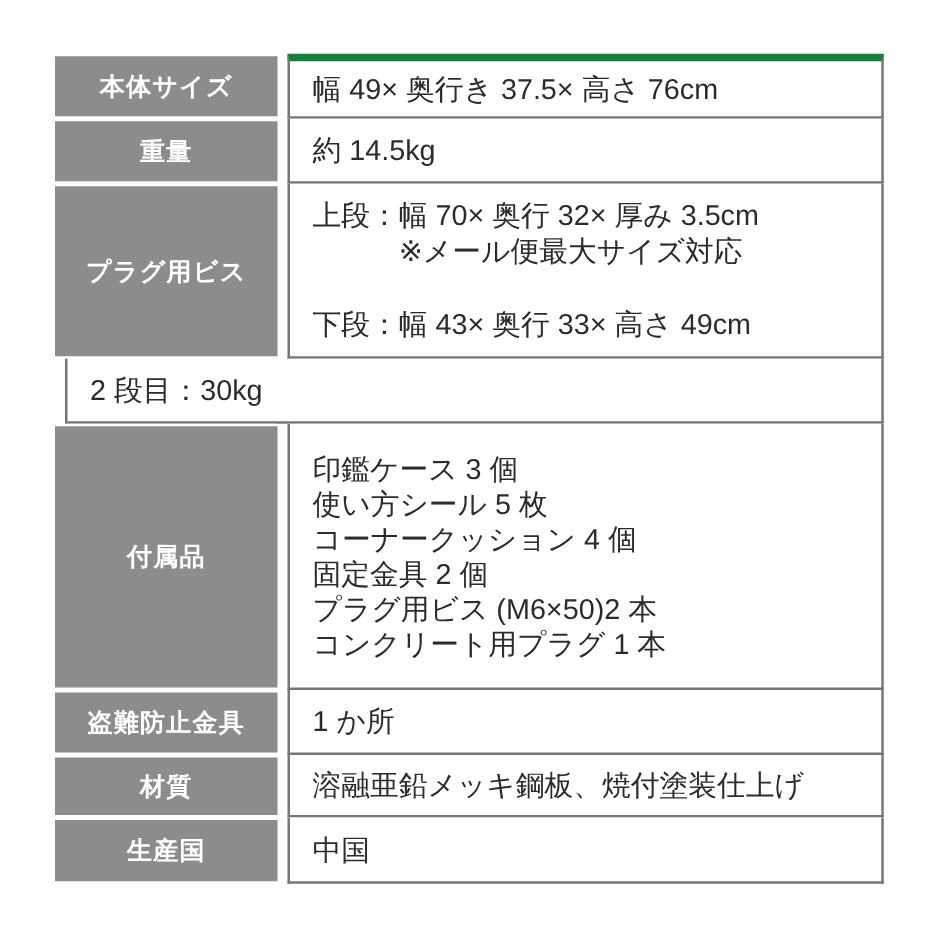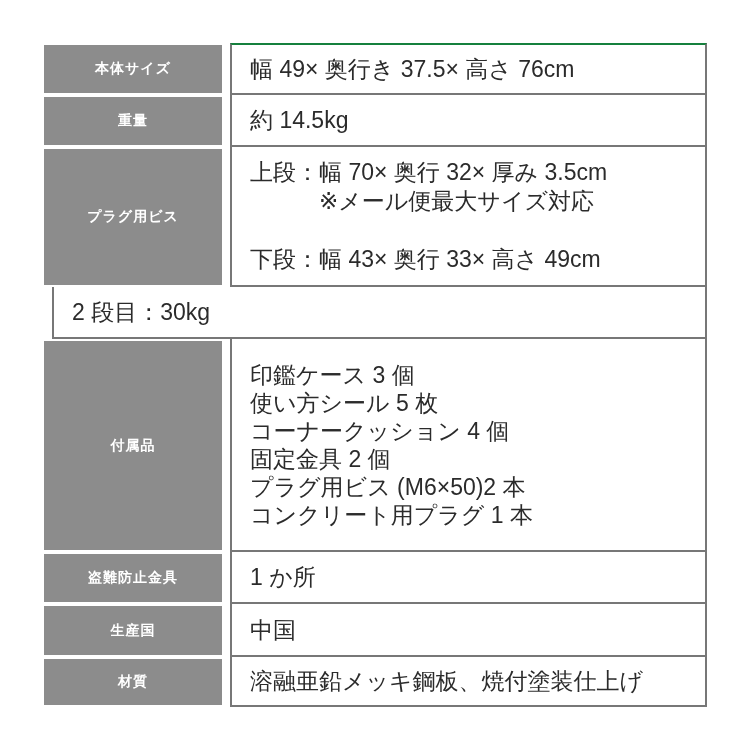--- a/index.html
+++ b/index.html
@@ -40,21 +40,21 @@
     width: 178px;
     flex: none;
     box-sizing: border-box;
     padding: 2px 0;
     background: #ffffff;
   }
   .label-cell {
     height: 100%;
     background: #8c8c8c;
     color: #ffffff;
-    font-size: 14px;
+    font-size: 20px;
     font-weight: bold;
     display: flex;
     align-items: center;
     justify-content: center;
     letter-spacing: 1px;
   }
   
   .value-cell {
     flex: 1;
     margin-left: 8px;
@@ -64,21 +64,21 @@
     border-right: 2px solid #777777;
     border-bottom: 2px solid #777777;
     color: #2b2b2b;
     font-size: 23px;
     display: flex;
     flex-direction: column;
     justify-content: center;
     padding: 4px 16px 4px 18px;
   }
   .spec-row:first-child .value-cell {
-    border-top: 2px solid #15803d;
+    border-top: 6px solid #15803d;
   }
   .spec-line {
     line-height: 28px;
     min-height: 28px;
     white-space: nowrap;
   }
   .mailsize .spec-line {
     line-height: 29px;
     min-height: 29px;
   }
@@ -144,32 +144,32 @@
 
     <div class="spec-row h-single">
       <div class="label-wrap">
         <div class="label-cell">盗難防止金具</div>
       </div>
       <div class="value-cell">
         <div class="spec-line">1 か所</div>
       </div>
     </div>
 
+    <div class="spec-row h-material">
+      <div class="label-wrap">
+        <div class="label-cell">材質</div>
+      </div>
+      <div class="value-cell">
+        <div class="spec-line">溶融亜鉛メッキ鋼板、焼付塗装仕上げ</div>
+      </div>
+    </div>
+
     <div class="spec-row h-country">
       <div class="label-wrap">
         <div class="label-cell">生産国</div>
       </div>
       <div class="value-cell">
         <div class="spec-line">中国</div>
       </div>
     </div>
 
-    <div class="spec-row h-material">
-      <div class="label-wrap">
-        <div class="label-cell">材質</div>
-      </div>
-      <div class="value-cell">
-        <div class="spec-line">溶融亜鉛メッキ鋼板、焼付塗装仕上げ</div>
-      </div>
-    </div>
-
   </div>
 </div>
 
 </body></html>

